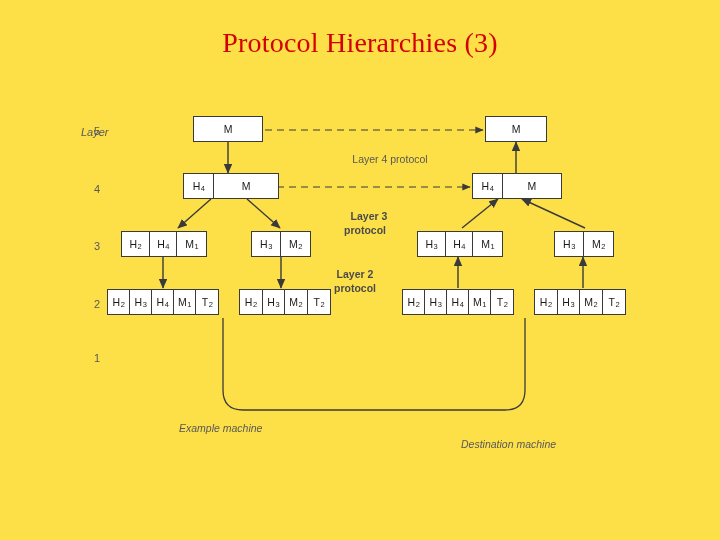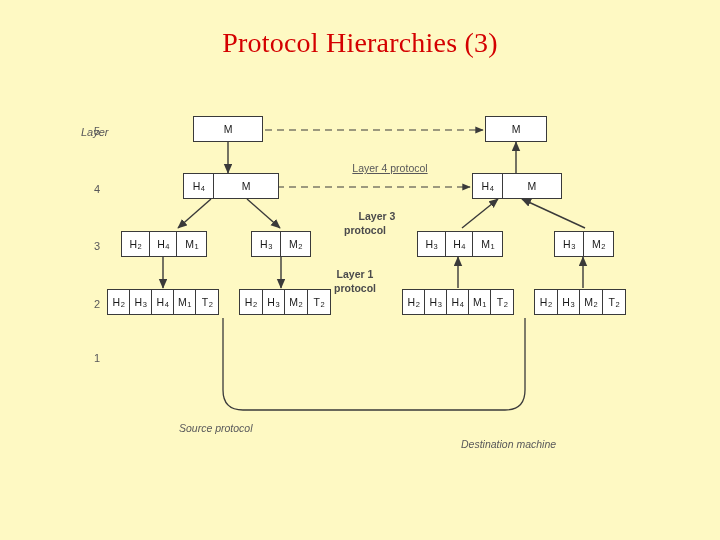--- a/index.html
+++ b/index.html
@@ -4,21 +4,21 @@
 <style>
   html, body {
     margin: 0;
     padding: 0;
     background: #ffffff;
   }
   #page {
     position: relative;
     width: 720px;
     height: 540px;
-    background: #fef9c3;
+    background: #fde047;
     overflow: hidden;
     font-family: "Liberation Serif", serif;
   }
   #title {
     position: absolute;
     left: 0;
     top: 27px;
     width: 720px;
     text-align: center;
     color: #d40000;
@@ -116,27 +116,27 @@
 
   <div id="diagram">
 
     <div class="lbl layer-word" style="left:81px; top:18px;">Layer</div>
     <div class="lbl layer-num" style="left:94px; top:45px;">5</div>
     <div class="lbl layer-num" style="left:94px; top:103px;">4</div>
     <div class="lbl layer-num" style="left:94px; top:160px;">3</div>
     <div class="lbl layer-num" style="left:94px; top:218px;">2</div>
     <div class="lbl layer-num" style="left:94px; top:272px;">1</div>
 
-    <div class="lbl proto-lbl" style="left:325px; top:82px; width:130px;text-decoration:underline;">Layer 4 protocol</div>
-    <div class="lbl proto-lbl bold" style="left:322px; top:130px; width:110px;">Layer 3</div>
+    <div class="lbl proto-lbl" style="left:325px; top:73px; width:130px;">Layer 4 protocol</div>
+    <div class="lbl proto-lbl bold" style="left:314px; top:130px; width:110px;">Layer 3</div>
     <div class="lbl proto-lbl bold" style="left:310px; top:144px; width:110px;">protocol</div>
-    <div class="lbl proto-lbl bold" style="left:300px; top:188px; width:110px;">Layer 1</div>
+    <div class="lbl proto-lbl bold" style="left:300px; top:188px; width:110px;">Layer 2</div>
     <div class="lbl proto-lbl bold" style="left:300px; top:202px; width:110px;">protocol</div>
 
-    <div class="lbl machine-lbl" style="left:179px; top:342px;">Source protocol</div>
+    <div class="lbl machine-lbl" style="left:179px; top:342px;">Example machine</div>
     <div class="lbl machine-lbl" style="left:461px; top:342px;margin-top:16px;">Destination machine</div>
 
     <svg class="overlay" viewBox="0 0 720 370">
       <defs>
         <marker id="ah" markerWidth="8" markerHeight="8" refX="6.4" refY="3" orient="auto">
           <path d="M0,0 L7,3 L0,6 z" fill="#3a3a3a"></path>
         </marker>
       </defs>
 
       <path d="M265,50 L483,50" stroke="#3a3a3a" stroke-width="1.2" stroke-dasharray="7,5" fill="none" marker-end="url(#ah)"></path>

